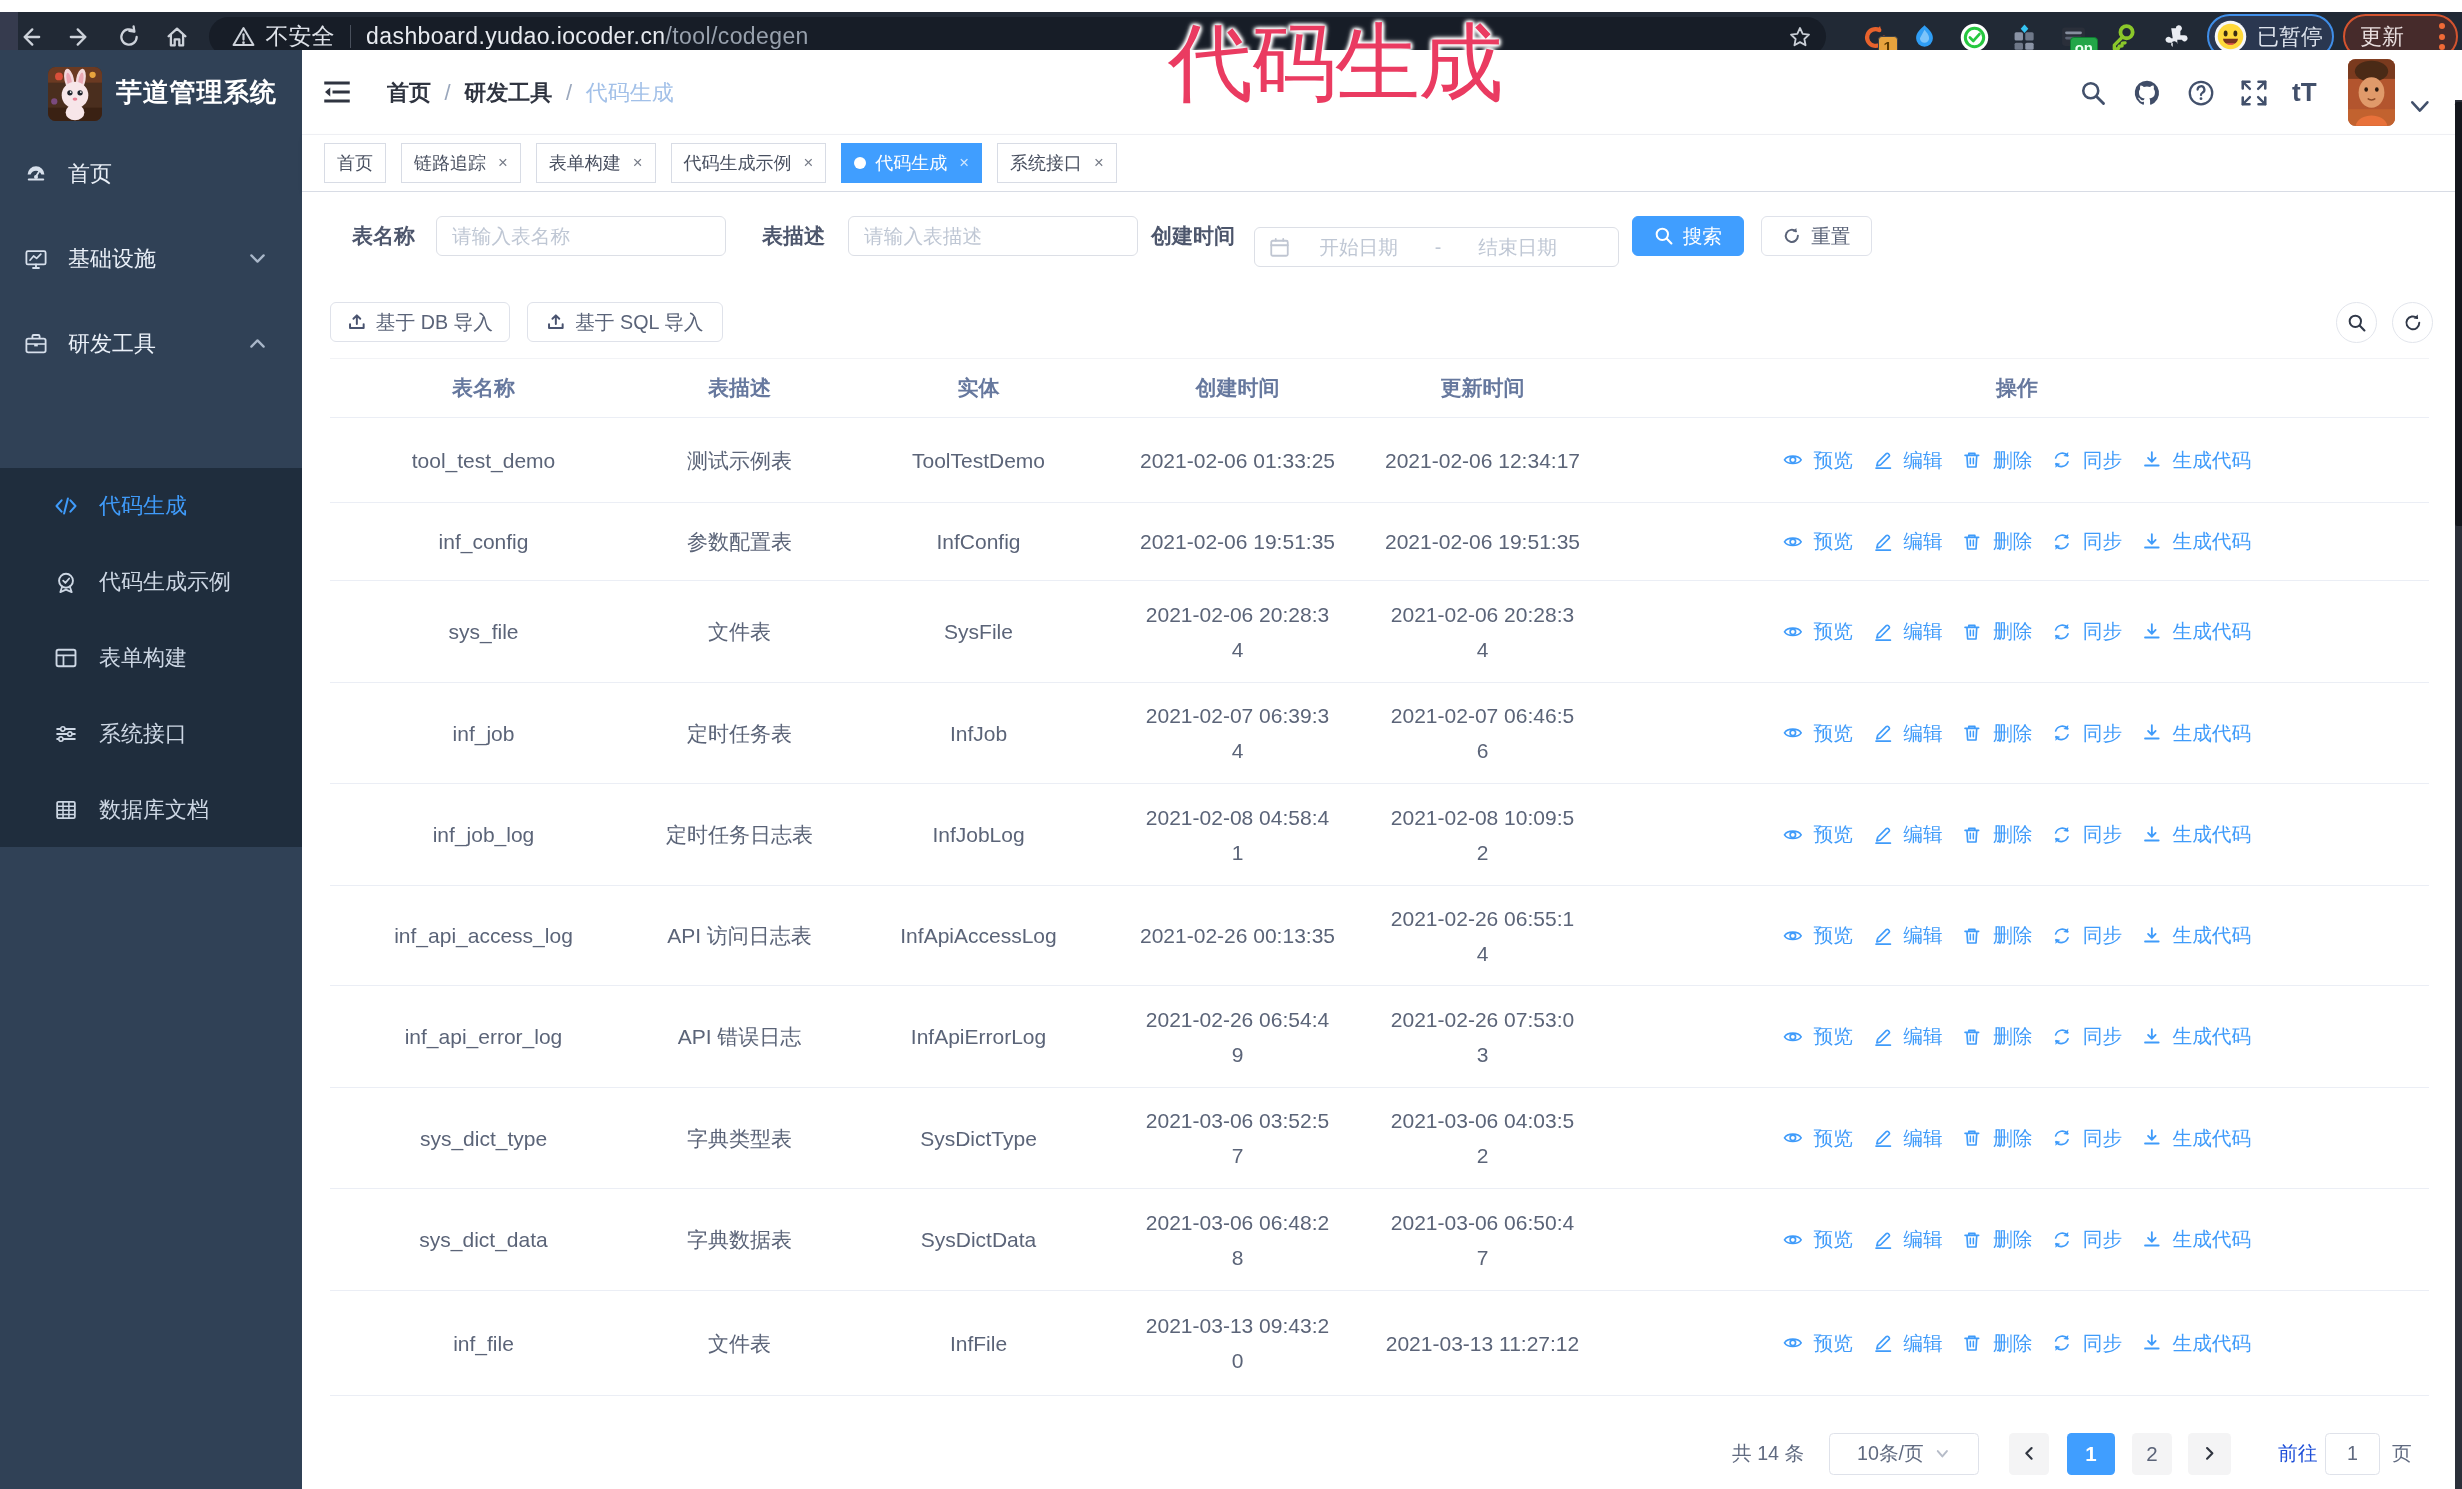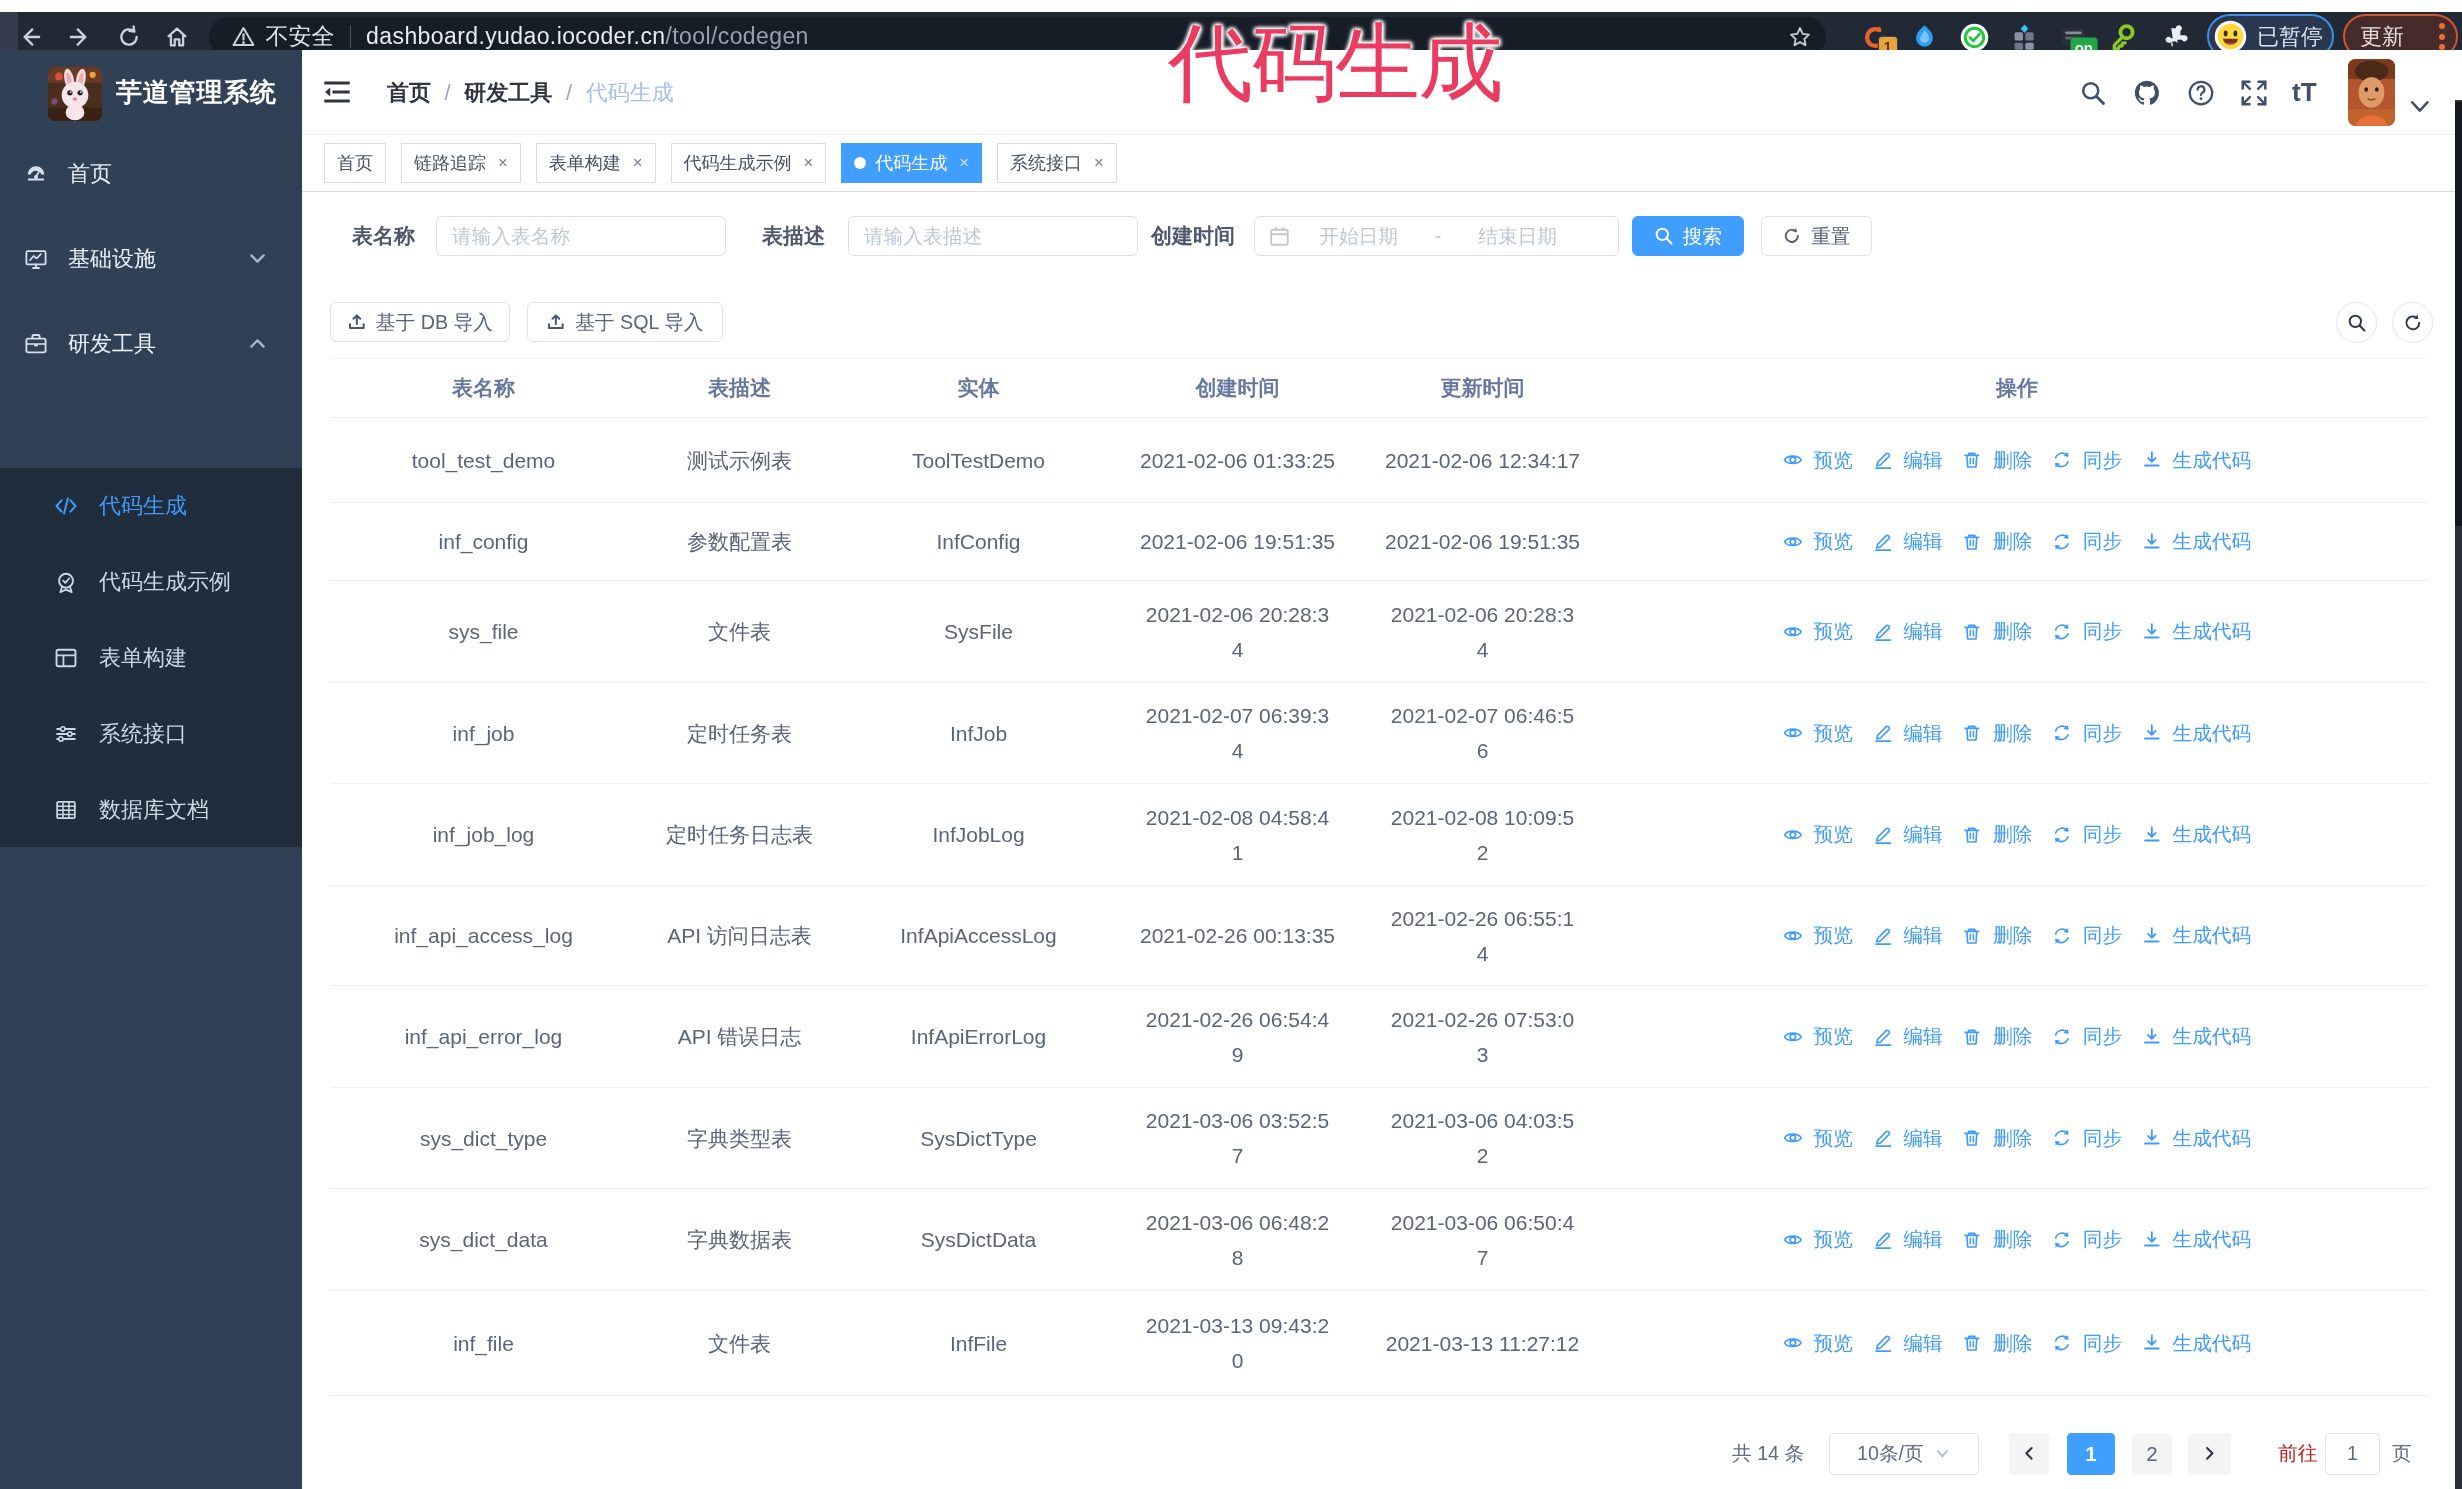--- a/index.html
+++ b/index.html
@@ -79,21 +79,21 @@
   .tag.active { background:#409eff; border-color:#409eff; color:#fff; }
   .tag.active .tag-dot { display:inline-block; width:12px; height:12px; border-radius:50%; background:#fff; margin-right:9px; }
   .tag .tag-close { margin-left:12px; font-size:16.7px; line-height:1; color:inherit; opacity:.75; font-family:"Liberation Sans", sans-serif; }
 
   .content { position:absolute; left:0; top:142px; width:100%; height:1298px; background:#fff; }
 
   
   .form-row { position:absolute; left:0; top:24px; width:100%; height:40px; }
   .f-label { position:absolute; top:0; height:40px; display:flex; align-items:center; font-size:21px; color:#4d566c; font-weight:600; }
   .f-input { position:absolute; top:0; height:40px; border:1.5px solid #dcdfe6; border-radius:6px; background:#fff; display:flex; align-items:center; padding:0 15px; font-size:19.7px; color:#bfc7d4; }
-  .f-date { position:absolute; top:0; height:40px; border:1.5px solid #dcdfe6; border-radius:6px; background:#fff; display:flex; align-items:center; font-size:19.7px; color:#bfc7d4; }
+  .f-date { position:absolute; top:11px; height:40px; border:1.5px solid #dcdfe6; border-radius:6px; background:#fff; display:flex; align-items:center; font-size:19.7px; color:#bfc7d4; }
   .f-date svg { width:21px; height:21px; margin:0 12px 0 13.6px; }
   .f-date .ph-start { width:114px; text-align:center; }
   .f-date .range-sep { width:45px; text-align:center; color:#bfc7d4; }
   .f-date .ph-end { width:114px; text-align:center; }
   .btn { position:absolute; top:0; height:40px; border-radius:6px; display:flex; align-items:center; justify-content:center; gap:9px; font-size:19.7px; cursor:pointer; white-space:nowrap; }
   .btn svg { width:19.7px; height:19.7px; }
   .btn-primary { background:#409eff; color:#fff; border:1.5px solid #409eff; }
   .btn-plain { background:#fff; color:#5a6378; border:1.5px solid #dfe2ea; }
 
   
@@ -119,21 +119,21 @@
   
   .pager { position:absolute; left:0; top:1239px; width:100%; height:45px; }
   .pg-total { position:absolute; left:1430px; top:0; height:45px; display:flex; align-items:center; font-size:19.7px; color:#606a80; }
   .pg-size { position:absolute; left:1527px; top:1.5px; width:150px; height:42px; border:1.5px solid #dfe2ea; border-radius:4.5px; background:#fff; display:flex; align-items:center; justify-content:center; gap:10.6px; font-size:19.7px; color:#606a80; cursor:pointer; }
   .pg-size svg { width:16.7px; height:16.7px; }
   .pg-btn { position:absolute; top:1.5px; height:42px; border-radius:4.5px; background:#f4f4f5; display:flex; align-items:center; justify-content:center; font-size:19.7px; color:#303540; cursor:pointer; }
   .pg-prev { left:1707px; width:40px; }
   .pg-next { left:1886px; width:43px; }
   .pg-page1 { position:absolute; left:1765px; top:1.5px; width:48px; height:42px; border-radius:4.5px; background:#409eff; color:#fff; display:flex; align-items:center; justify-content:center; font-size:20.5px; font-weight:600; cursor:pointer; }
   .pg-page2 { position:absolute; left:1830px; top:1.5px; width:40px; height:42px; border-radius:4.5px; background:#f4f4f5; color:#5a6378; display:flex; align-items:center; justify-content:center; font-size:20.5px; cursor:pointer; }
-  .pg-goto-label { position:absolute; left:1976px; top:0; height:45px; display:flex; align-items:center; font-size:19.7px; color:#b91c1c; }
+  .pg-goto-label { position:absolute; left:1976px; top:0; height:45px; display:flex; align-items:center; font-size:19.7px; color:#1d4ed8; }
   .pg-goto-input { position:absolute; left:2023px; top:1.5px; width:55px; height:42px; border:1.5px solid #dfe2ea; border-radius:4.5px; background:#fff; display:flex; align-items:center; justify-content:center; font-size:19.7px; color:#606a80; }
   .pg-page-label { position:absolute; left:2090px; top:0; height:45px; display:flex; align-items:center; font-size:19.7px; color:#606a80; }
 
   
   .page-scrollbar { position:absolute; left:2455px; top:50px; width:7.6px; height:1440px; background:#2b2f39; }
   .page-scrollbar .thumb { position:absolute; left:0; top:1.5px; width:7.6px; height:424px; border-radius:2.3px; background:#14171d; }
 </style>
 </head>
 <body>
 

